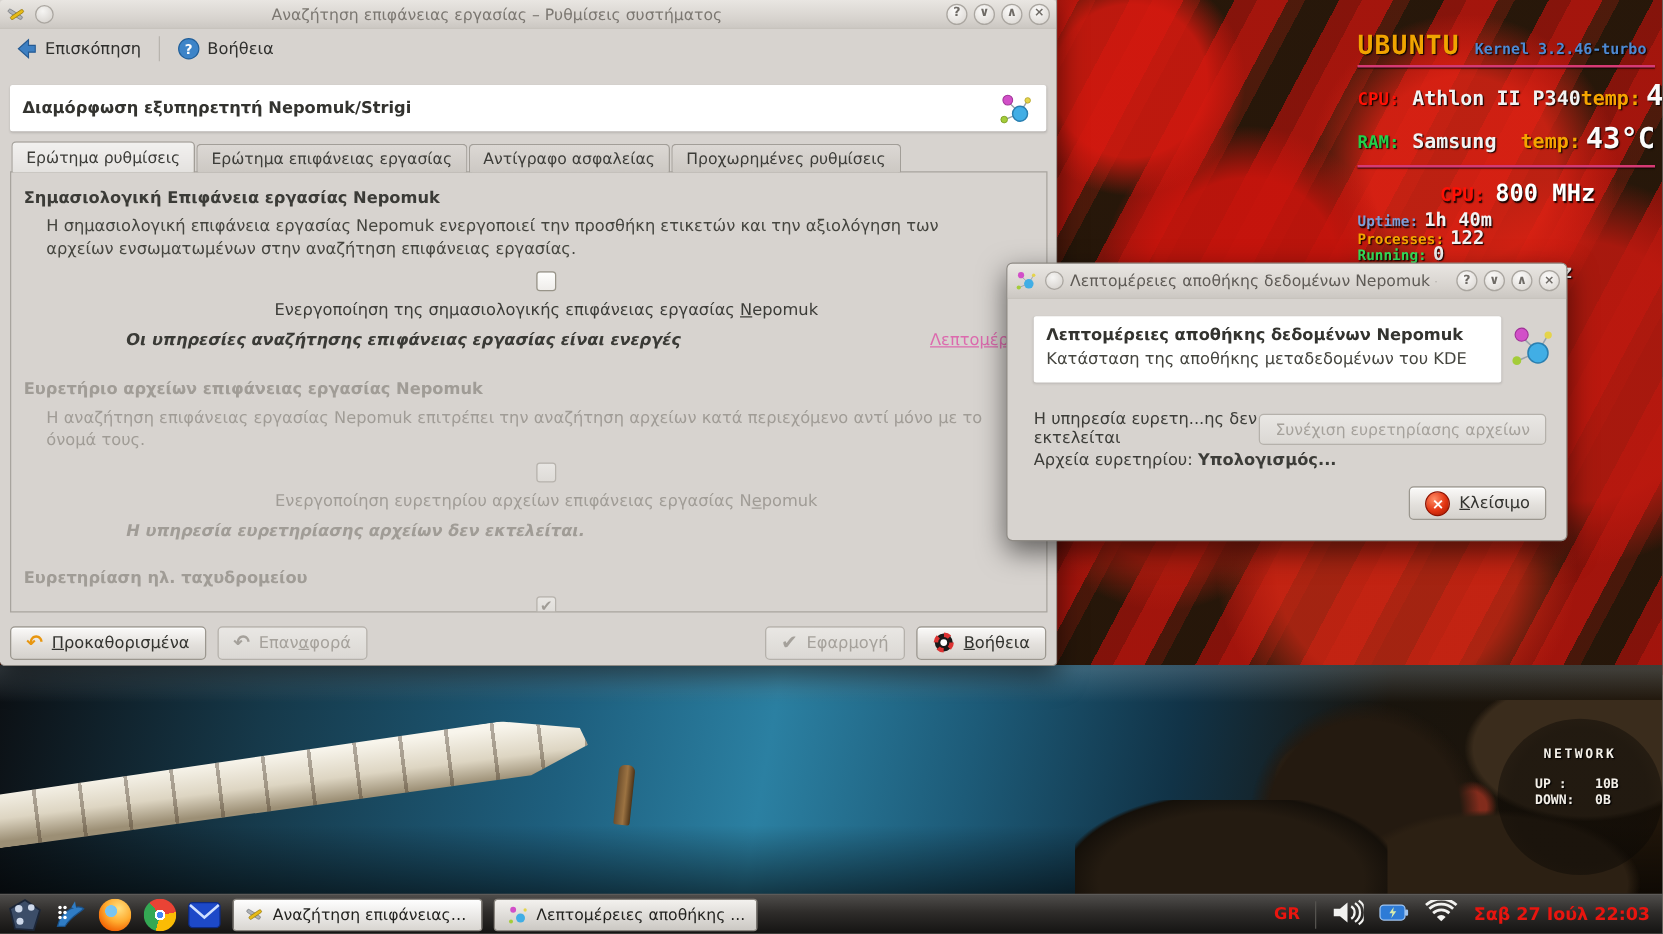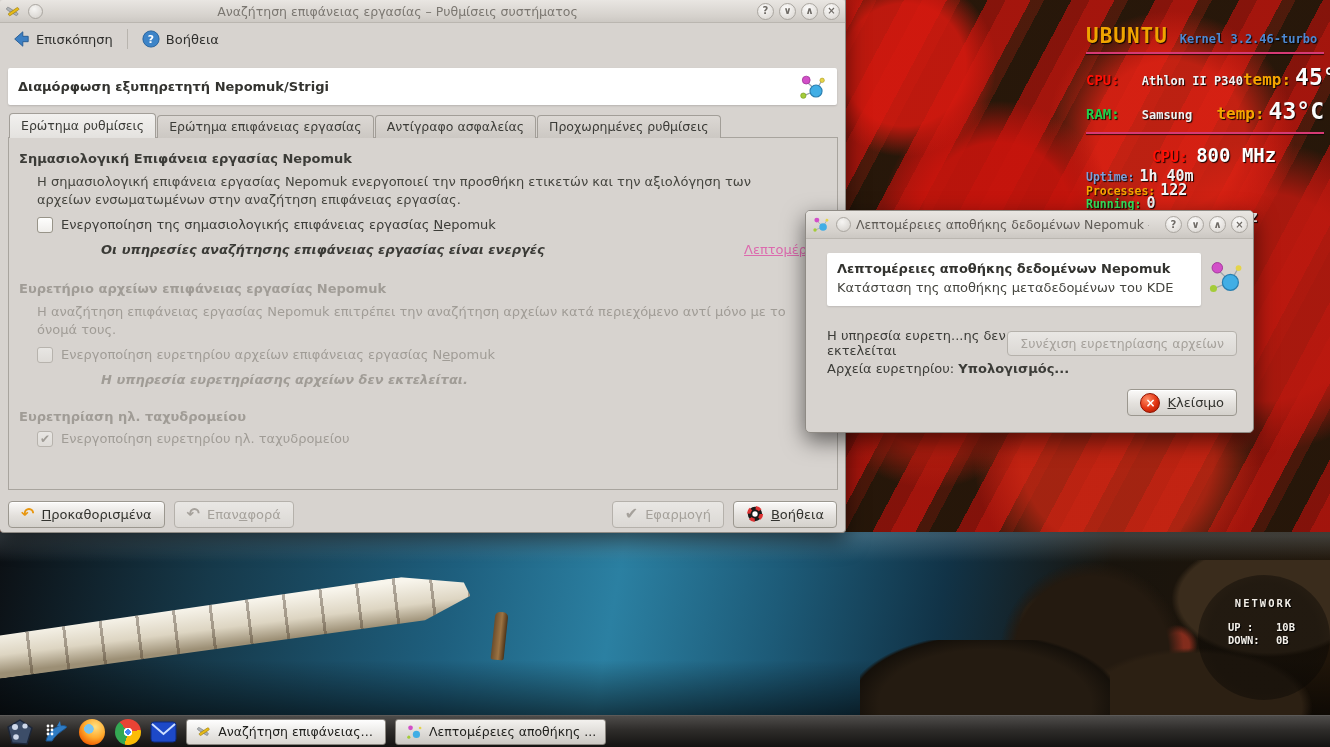--- a/index.html
+++ b/index.html
@@ -47,21 +47,21 @@
   
   .conky { position:absolute; left:1086px; top:24px; width:238px; color:#fff;
     font-family:"DejaVu Sans Mono","Liberation Mono",monospace; font-weight:bold;
     text-shadow:1px 1px 1px rgba(0,0,0,.9); }
   .conky .row { display:flex; align-items:baseline; white-space:nowrap; }
   .c-os { font-size:21px; color:#f0a400; letter-spacing:1px; }
   .c-kernel { font-size:12px; color:#4d89d2; margin-left:12px; }
   .c-sep { height:2px; background:#d63a74; margin:4px 0 10px 0; box-shadow:0 1px 1px rgba(0,0,0,.7); }
   .c-red { color:#ff1005; } .c-green { color:#21d04a; } .c-orange { color:#f5a400; }
   .c-blue { color:#7d9fd8; } .c-lgreen { color:#35e35c; }
-  .c-lab { font-size:14px; } .c-val { font-size:12px; color:#f2f2f2; margin-left:22px; }
+  .c-lab { font-size:14px; } .c-val { font-size:16px; color:#f2f2f2; margin-left:10px; }
   .c-temp-lab { font-size:16px; margin-left:auto; }
   .c-temp-val { font-size:23px; color:#fbfbfb; margin-left:4px; }
   .c-freq-row { margin:6px 0 4px 66px; }
   .c-freq-lab { font-size:15px; } .c-freq-val { font-size:19px; margin-left:8px; }
   .c-small { font-size:11.5px; line-height:12.5px; }
   .c-small .c-val { font-size:15px; margin-left:5px; }
 
   
   .widget-ssd { position:absolute; left:1193px; top:458px; width:108px; height:108px; border-radius:50%;
     background:radial-gradient(circle, rgba(25,18,12,.25) 0 55%, rgba(15,10,6,.45) 70%, rgba(0,0,0,.15) 100%);
@@ -105,21 +105,21 @@
   .hdrband svg { margin-left:auto; }
   .tabs { position:absolute; left:9px; top:113px; display:flex; align-items:flex-end; z-index:3; }
   .tab { height:23px; padding:3px 11px 0 11px; margin-right:1px; font-size:12.5px; color:#3c3c38;
     border:1px solid #a29e98; border-bottom:none; border-radius:4px 4px 0 0;
     background:linear-gradient(#dcd8d4,#ccc8c3); white-space:nowrap; }
   .tab.active { height:25px; padding-top:4px; background:linear-gradient(#f2f1ef,#e4e2df); position:relative; top:0; }
   .frame { position:absolute; left:8px; top:137px; width:830px; height:353px; border:1px solid #a8a49e;
     background:#d7d3cf; overflow:hidden; }
   .sec-h { font-weight:bold; font-size:13px; color:#3b3b37; margin:13px 0 7px 10px; }
   .sec-p { font-size:13px; color:#45453f; line-height:1.38; margin:0 40px 8px 28px; }
-  .cbrow { display:flex; align-items:center; gap:8px; margin:6px 0 2px 28px; font-size:13px; color:#3c3c38; }
+  .cbrow { display:flex; align-items:center; gap:8px; margin:6px 0 2px 28px; font-size:13px; color:#3c3c38;flex-direction:column; }
   .cb { width:16px; height:16px; border:1px solid #989489; border-radius:3px;
     background:linear-gradient(#fefefd,#efedea); display:flex; align-items:center; justify-content:center;
     font-size:12px; color:#87837d; }
   .statusrow { position:relative; margin:9px 0 0 92px; font-size:13px; font-weight:bold; font-style:italic; color:#3a3a36; }
   .dis { color:#a09c96 !important; }
   .dis .cb, .cb.dis { border-color:#b7b3ad; background:linear-gradient(#e8e6e3,#dedbd7); }
   .link { position:absolute; left:643px; top:0; font-style:normal; font-weight:normal; color:#dc6aae; text-decoration:underline; white-space:nowrap; }
   .accel { text-decoration:underline; }
   .footer { position:absolute; left:0; top:496px; width:100%; height:36px; display:flex; align-items:center;
     padding:0 8px; gap:9px; }
@@ -442,15 +442,39 @@
     <div class="task-btn normal" style="max-width:218px;">
       <svg width="18" height="18" viewBox="0 0 26 26">
         <circle cx="8" cy="7" r="3.4" fill="#d24fc8"></circle>
           <circle cx="16.5" cy="16.5" r="5.2" fill="#41aee5"></circle>
         <circle cx="5.5" cy="20.5" r="2.3" fill="#a4cc39"></circle>
           <circle cx="21.8" cy="7.2" r="1.9" fill="#e5d44a"></circle>
       </svg>
       <span class="lab">Λεπτομέρειες αποθήκης ...</span>
     </div>
 
+    <div class="tray">
+      <span class="kbd">GR</span>
+      <span class="tray-sep"></span>
+      <span>
+        <svg width="26" height="22" viewBox="0 0 26 22">
+          <path d="M2 8 H7 L13 3 V19 L7 14 H2 Z" fill="#f2f2f0"></path>
+          <path d="M16 6 A6 6 0 0 1 16 16 M19 3.5 A9 9 0 0 1 19 18.5 M22 1.5 A11.5 11.5 0 0 1 22 20.5" fill="none" stroke="#f2f2f0" stroke-width="1.8"></path>
+        </svg>
+      </span>
+      <span>
+        <svg width="24" height="14" viewBox="0 0 24 14">
+          <rect x="1" y="1" width="20" height="12" rx="3" fill="#2e7bd6" stroke="#9fc4ef"></rect>
+          <rect x="21" y="4.5" width="2.5" height="5" rx="1" fill="#9fc4ef"></rect>
+          <path d="M12 2.5 L8.5 7.5 H11 L10 11.5 L14 6 H11.5 Z" fill="#d9ecad"></path>
+        </svg>
+      </span>
+      <span>
+        <svg width="28" height="20" viewBox="0 0 28 20">
+          <path d="M14 17 L10.5 13.5 A5 5 0 0 1 17.5 13.5 Z" fill="#f2f2f0"></path>
+          <path d="M7.5 10.5 A9.5 9.5 0 0 1 20.5 10.5 M4.5 7 A14 14 0 0 1 23.5 7 M1.8 4 A18 18 0 0 1 26.2 4" fill="none" stroke="#f2f2f0" stroke-width="2.2"></path>
+        </svg>
+      </span>
+      <span class="clock">Σαβ 27 Ιούλ 22:03</span>
+    </div>
   </div>
 
 </div>
 
 </body></html>

